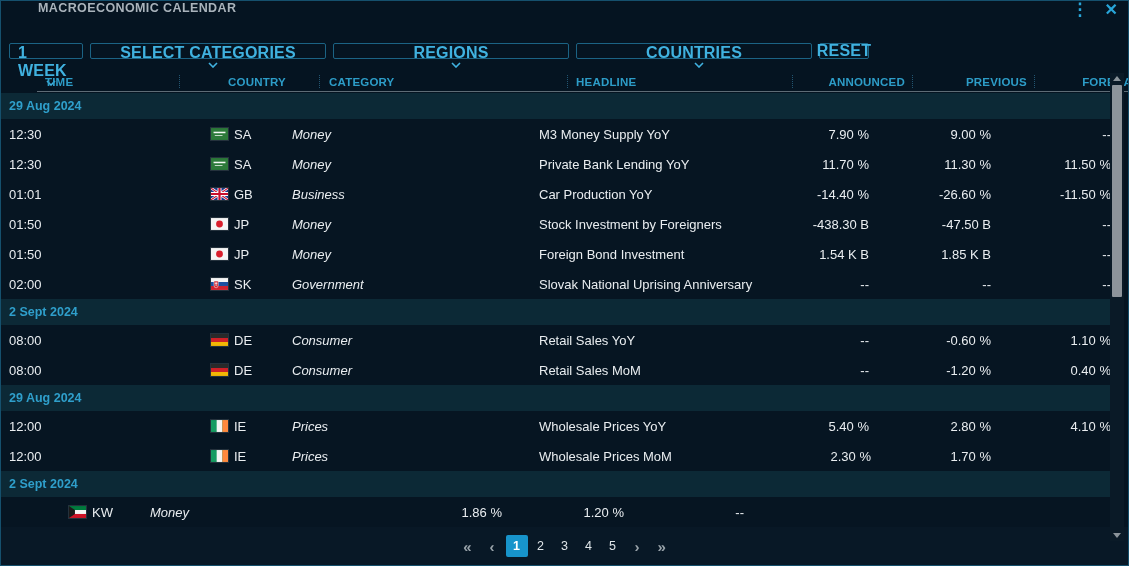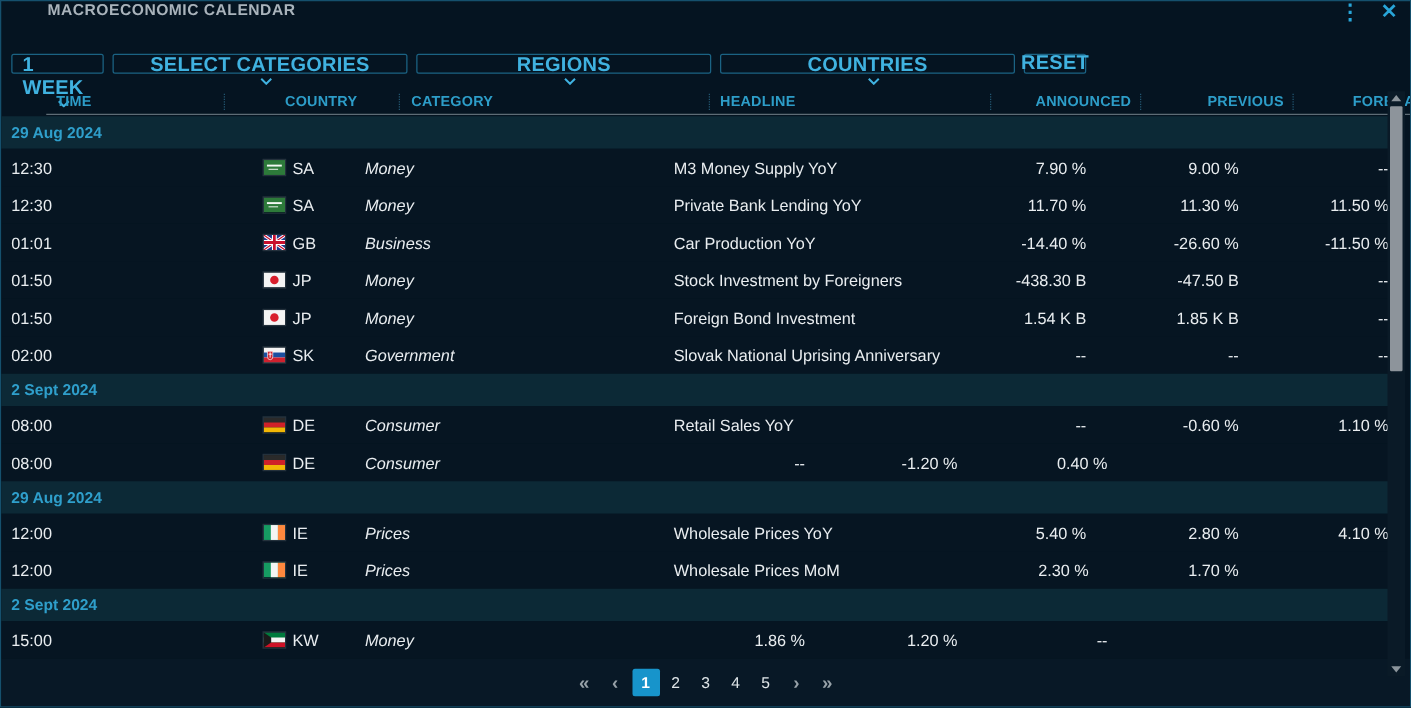--- a/index.html
+++ b/index.html
@@ -260,20 +260,21 @@
           <span class="flag">
             <svg viewBox="0 0 20 14">
               <rect width="20" height="14" fill="#2a2a2a"></rect>
               <rect y="4.66" width="20" height="4.67" fill="#d02128"></rect>
               <rect y="9.33" width="20" height="4.67" fill="#f2b705"></rect>
             </svg>
           </span>
           <span>DE</span>
         </div>
         <div class="cell c-category">Consumer</div>
+        <div class="cell c-headline">Retail Sales MoM</div>
         <div class="cell c-announced">--</div>
         <div class="cell c-previous">-1.20 %</div>
         <div class="cell c-forecast">0.40 %</div>
       </div>
       <div class="date-row">
         <span>29 Aug 2024</span>
       </div>
       <div class="row">
         <div class="cell c-time">12:00</div>
         <div class="cell c-country">
@@ -306,21 +307,20 @@
         </div>
         <div class="cell c-category">Prices</div>
         <div class="cell c-headline">Wholesale Prices MoM</div>
         <div class="cell c-previous">2.30 %</div>
         <div class="cell c-forecast">1.70 %</div>
       </div>
       <div class="date-row">
         <span>2 Sept 2024</span>
       </div>
       <div class="row">
-        <div class="cell c-time">15:00</div>
         <div class="cell c-country">
           <span class="flag">
             <svg viewBox="0 0 20 14">
               <rect width="20" height="14" fill="#007a3d"></rect>
               <rect y="4.66" width="20" height="4.67" fill="#f4f4f4"></rect>
               <rect y="9.33" width="20" height="4.67" fill="#ce1126"></rect>
               <path d="M0 0 L7 4.66 L7 9.33 L0 14 Z" fill="#1a1a1a"></path>
             </svg>
           </span>
           <span>KW</span>

